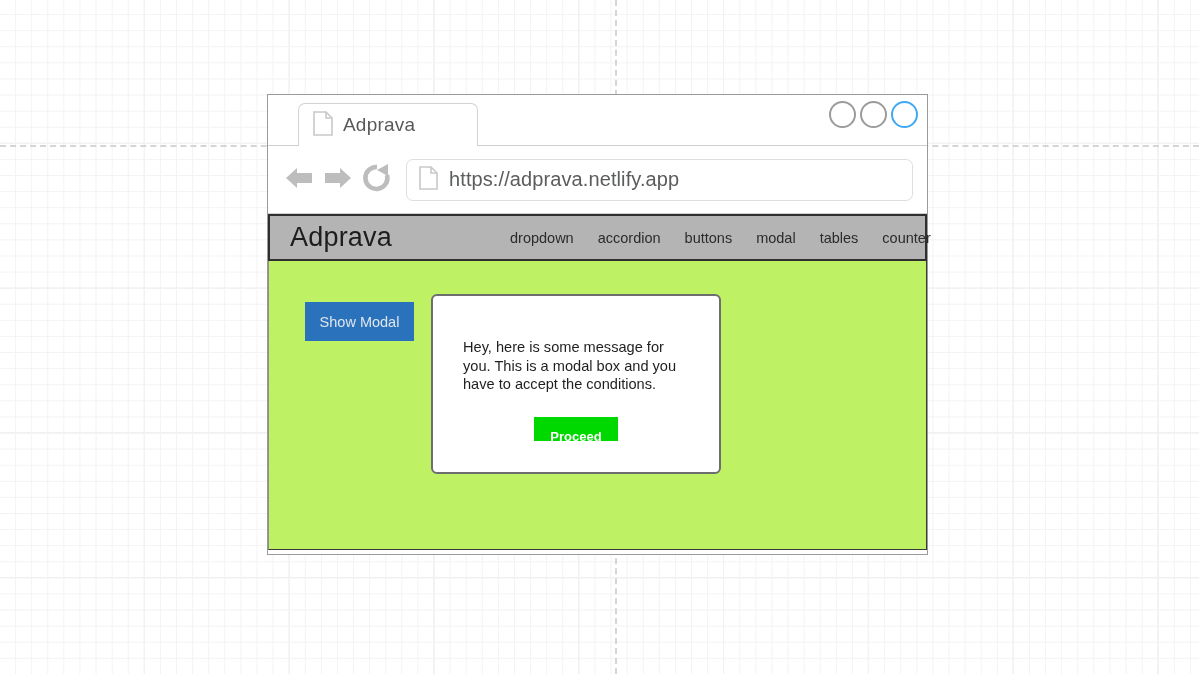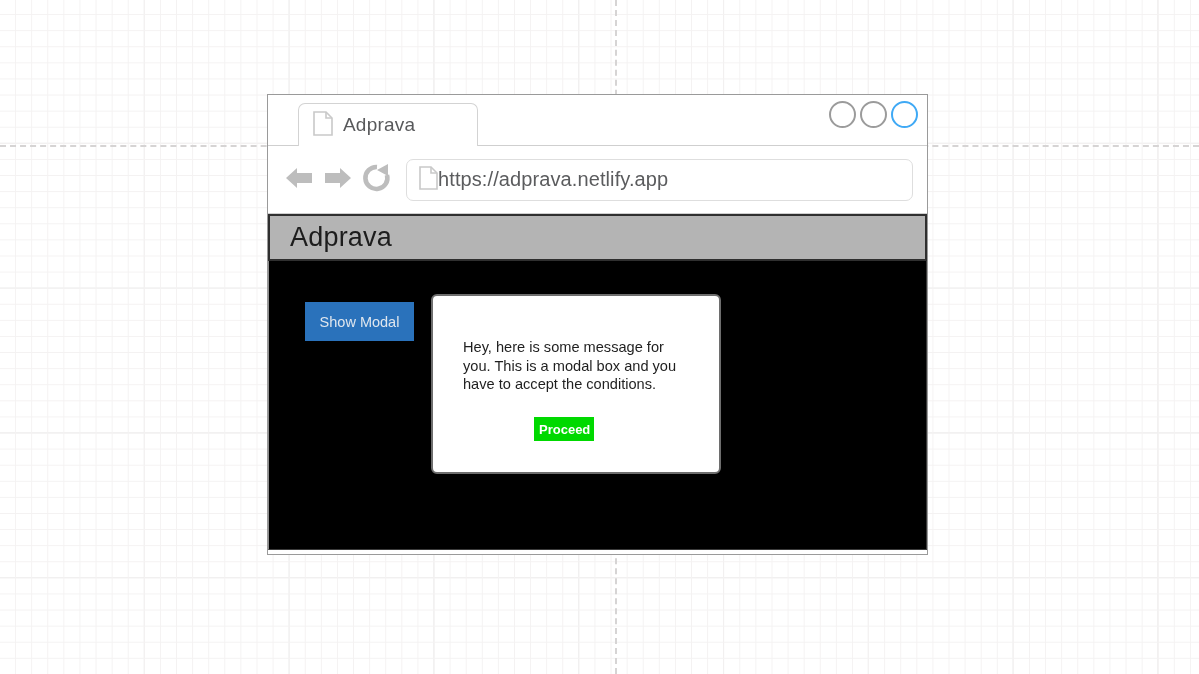--- a/index.html
+++ b/index.html
@@ -120,20 +120,21 @@
   .navicon { flex: none; }
   .urlfield {
     flex: 1;
     height: 42px;
     box-sizing: border-box;
     border: 1.5px solid #dedede;
     border-radius: 7px;
     background: #ffffff;
     display: flex;
     align-items: center;
+    gap: 11px;
     padding: 0 12px;
     margin-left: 5px;
   }
   .urltext {
     font-size: 20px;
     color: #5b5c5e;
     letter-spacing: .1px;
   }
 
   
@@ -160,21 +161,21 @@
     align-items: center;
   }
   .navlink {
     font-size: 14.5px;
     color: #2b2b2b;
   }
 
   .site-body {
     position: relative;
     height: 289px;
-    background: #000000;
+    background: #bef264;
     border-left: 1.5px solid #8e8e8e;
     border-right: 1.5px solid #3a3a3a;
     border-bottom: 1.5px solid #3a3a3a;
     box-sizing: border-box;
   }
 
   .show-modal-btn {
     position: absolute;
     left: 36px;
     top: 41px;
@@ -206,30 +207,30 @@
     top: 42px;
     width: 222px;
     font-size: 14.6px;
     line-height: 18.5px;
     color: #1f1f1f;
   }
   .proceed-btn {
     position: absolute;
     left: 101px;
     top: 121px;
-    width: 60px;
+    width: 84px;
     height: 24px;
     background: #00d900;
     border: none;
     color: #ffffff;
     font-size: 13px;
     font-weight: bold;
     font-family: "Liberation Sans", sans-serif;
     cursor: pointer;
-    padding: 5px;
+    padding: 12px;
   }
 </style>
 </head>
 <body>
 
 <div id="canvas"></div>
 <div class="guide-h" style="top:145px;"></div>
 <div class="guide-v" style="left:615px;"></div>
 
 <div id="browser">
@@ -276,20 +277,28 @@
           <path d="M1 1 h11 l6 6 v16 h-17 z" fill="#ffffff" stroke="#c9c9c9" stroke-width="1.6"></path>
           <path d="M12 1 v6 h6" fill="none" stroke="#c9c9c9" stroke-width="1.6"></path>
         </svg>
       </span>
       <span class="urltext">https://adprava.netlify.app</span>
     </div>
   </div>
 
   <div class="site-nav">
     <span class="brand">Adprava</span>
+    <div class="navlinks">
+      <span class="navlink">dropdown</span>
+      <span class="navlink">accordion</span>
+      <span class="navlink">buttons</span>
+      <span class="navlink">modal</span>
+      <span class="navlink">tables</span>
+      <span class="navlink">counter</span>
+    </div>
   </div>
 
   <div class="site-body">
 
     <button class="show-modal-btn">Show Modal</button>
 
     <div class="modal">
       <div class="modal-text">Hey, here is some message for you. This is a modal box and you have to accept the conditions.</div>
       <button class="proceed-btn">Proceed</button>
     </div>

